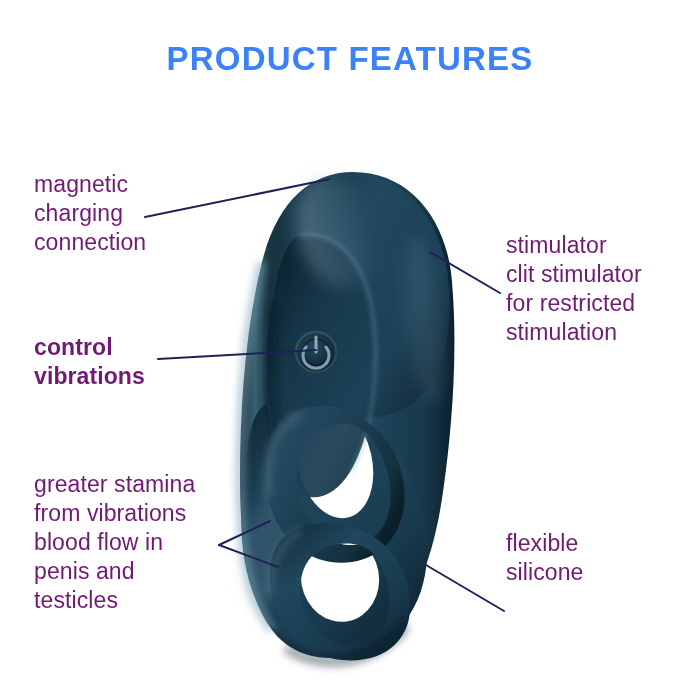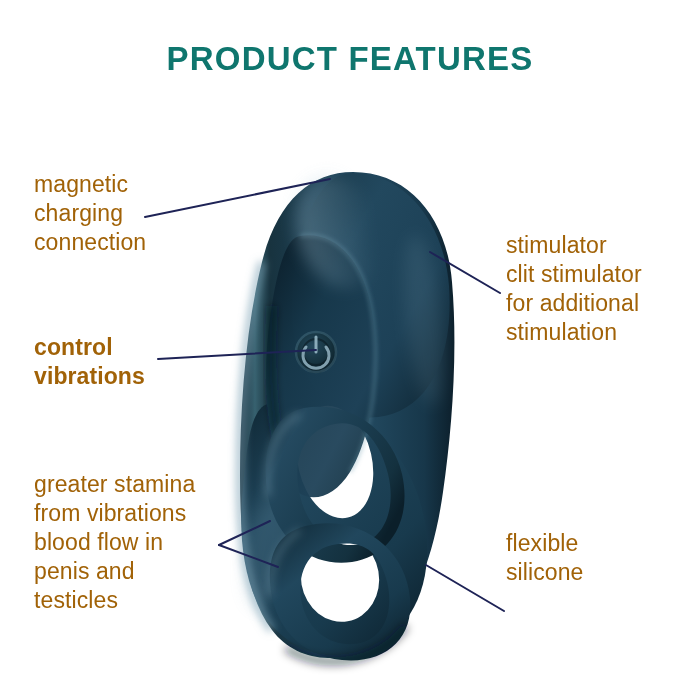--- a/index.html
+++ b/index.html
@@ -27,30 +27,30 @@
   
   #page-title {
     position: absolute;
     left: 0;
     top: 40px;
     width: 700px;
     text-align: center;
     font-size: 33px;
     font-weight: 700;
     letter-spacing: 1.2px;
-    color: #0f766e;
+    color: #3b82f6;
     white-space: nowrap;
   }
 
   
   .callout {
     position: absolute;
     font-size: 23px;
     line-height: 29px;
-    color: #a16207;
+    color: #701a75;
     font-weight: 400;
     letter-spacing: 0.1px;
   }
   .callout .ln { display: block; white-space: nowrap; }
 
   #callout-magnetic-charging { left: 34px;  top: 170px; }
   #callout-control-vibrations { left: 34px; top: 333px; font-weight: bold; }
   #callout-greater-stamina   { left: 34px;  top: 470px; }
   #callout-clit-stimulator   { left: 506px; top: 231px; }
   #callout-silicone          { left: 506px; top: 529px; }
@@ -268,21 +268,21 @@
     <span class="ln">greater stamina</span>
     <span class="ln">from vibrations</span>
     <span class="ln">blood flow in</span>
     <span class="ln">penis and</span>
     <span class="ln">testicles</span>
   </div>
 
   <div id="callout-clit-stimulator" class="callout">
     <span class="ln">stimulator</span>
     <span class="ln">clit stimulator</span>
-    <span class="ln">for additional</span>
+    <span class="ln">for restricted</span>
     <span class="ln">stimulation</span>
   </div>
 
   <div id="callout-silicone" class="callout">
     <span class="ln">flexible</span>
     <span class="ln">silicone</span>
   </div>
 
 </div>
 

